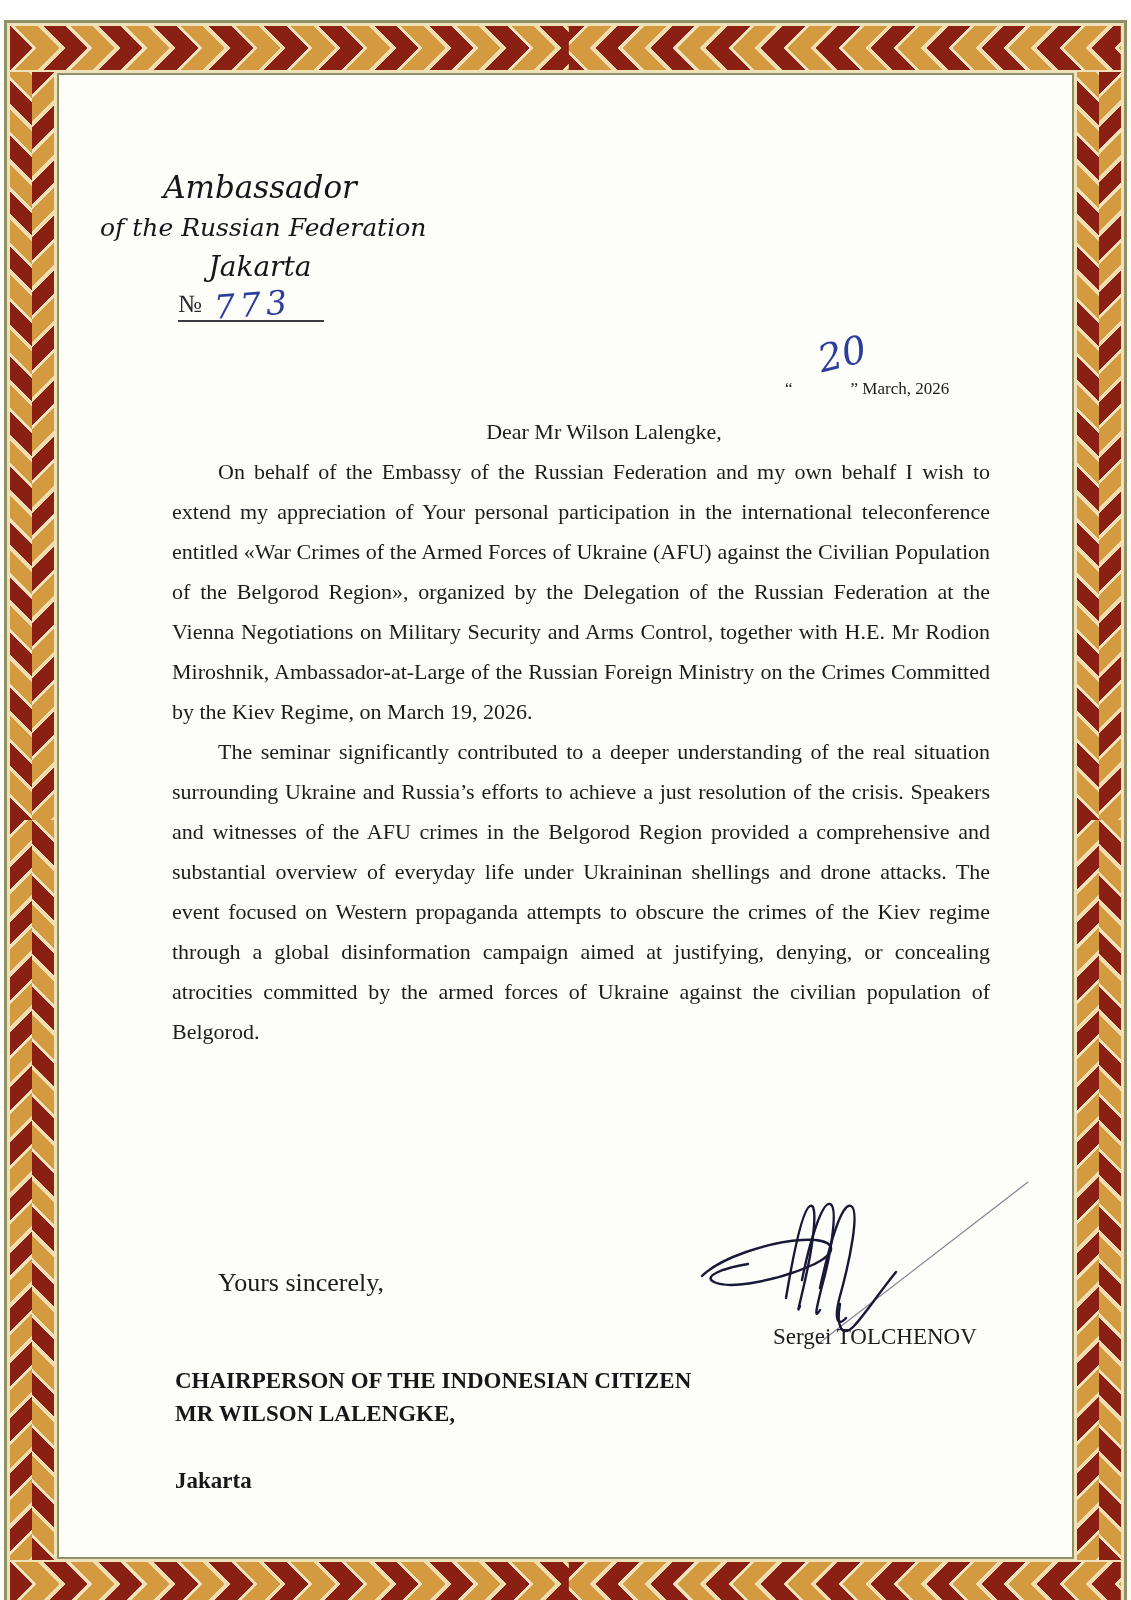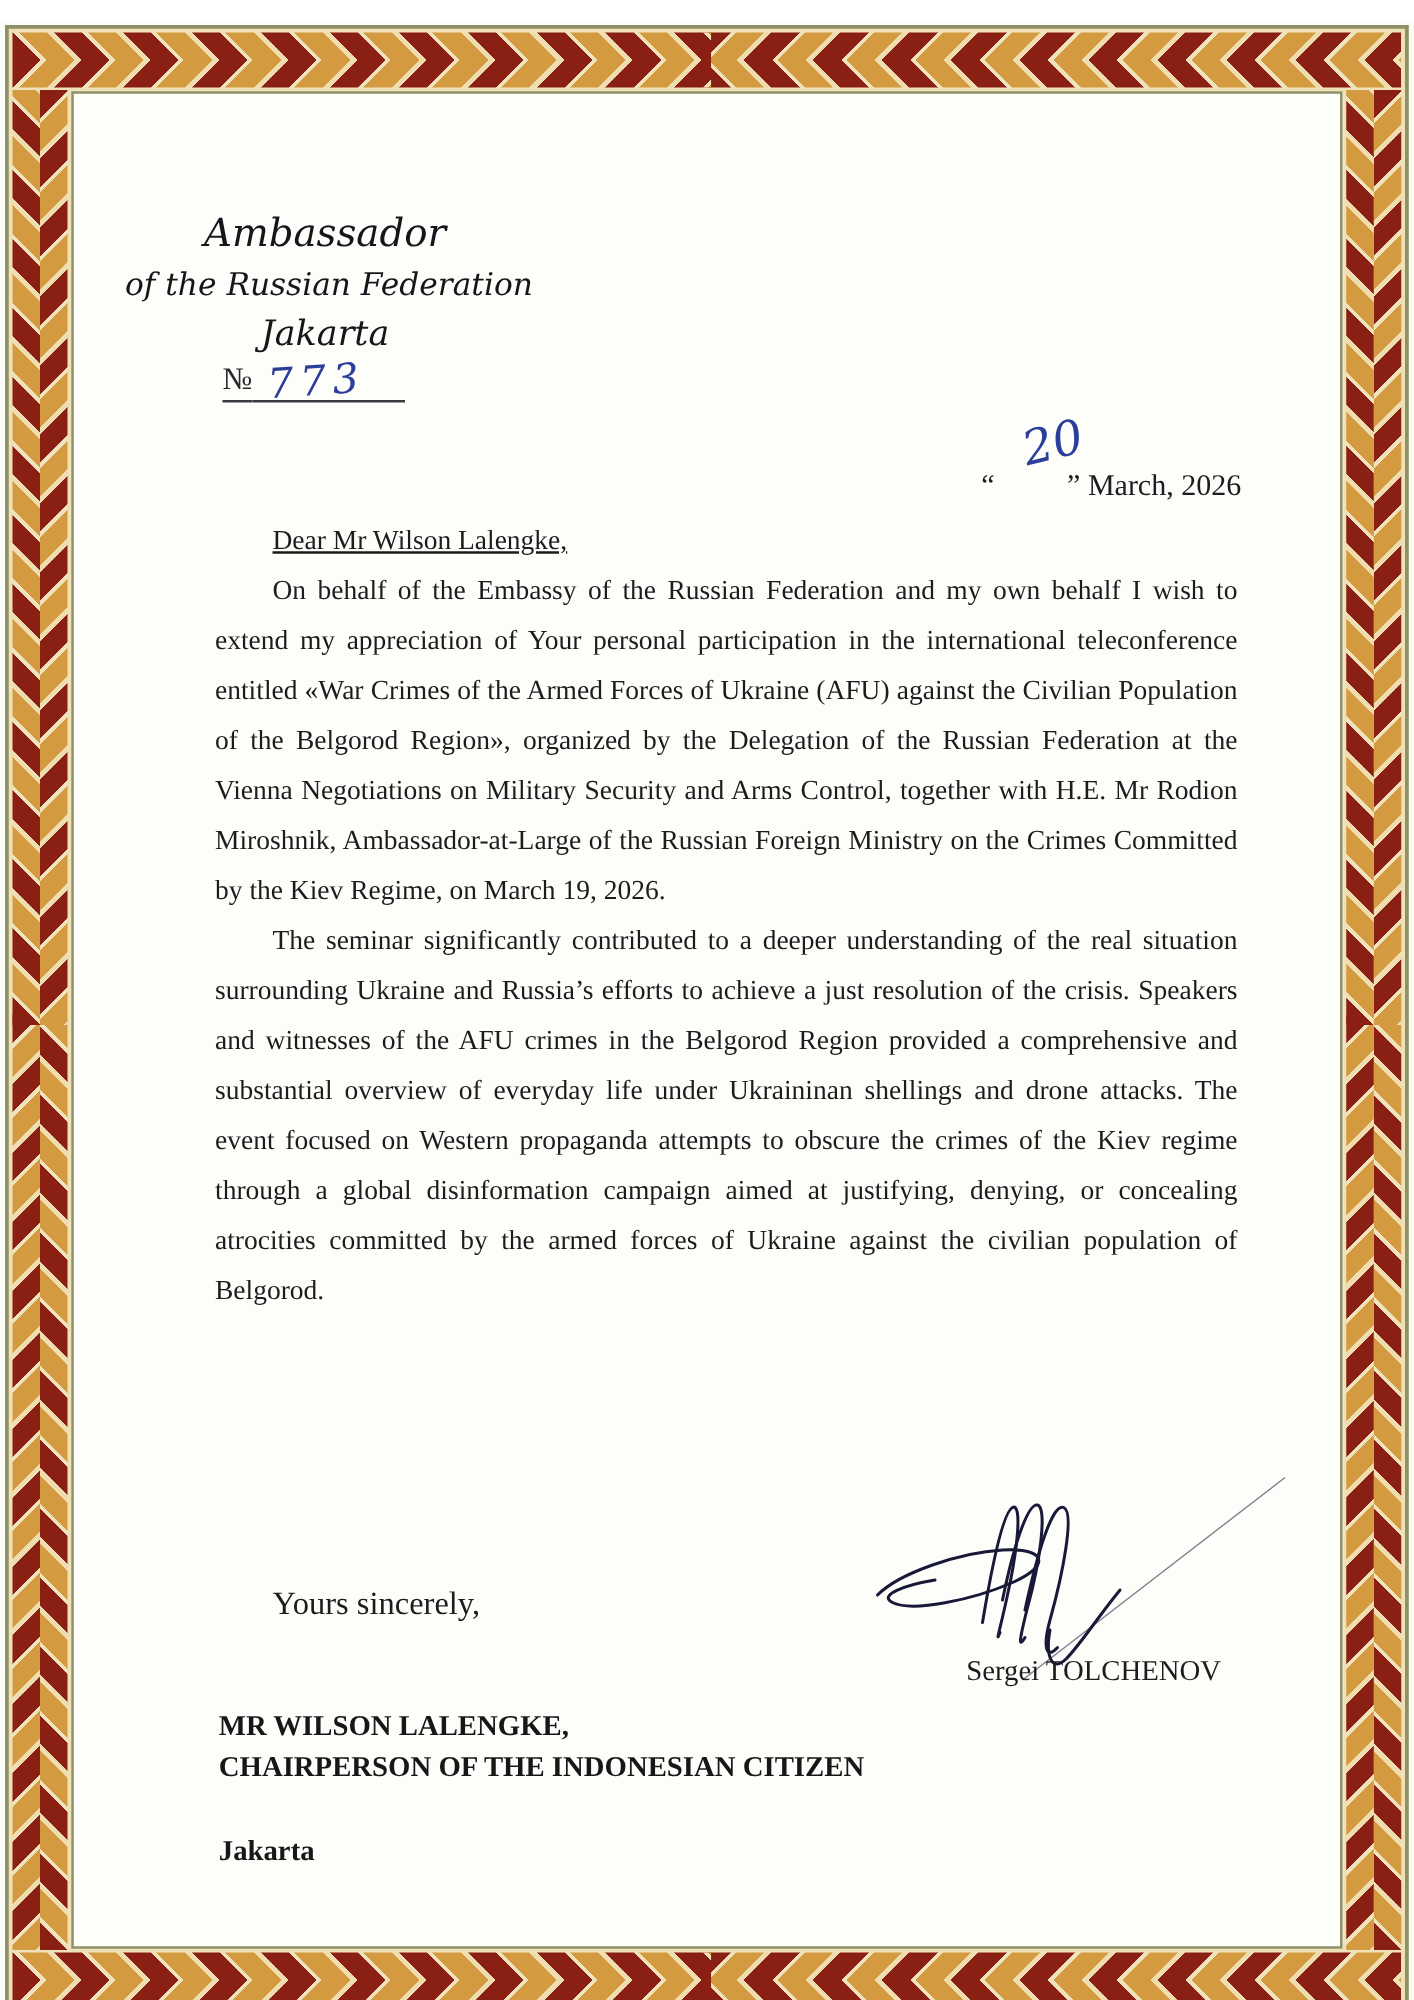--- a/index.html
+++ b/index.html
@@ -91,21 +91,21 @@
     font-style: italic;
     font-size: 33px;
     color: #2b3e9b;
     letter-spacing: 5px;
     transform: rotate(-4deg);
   }
 
   .date-line {
     position: absolute;
     left: 785px; top: 358px;
-    font-size: 24px; line-height: 30px;
+    font-size: 17px; line-height: 30px;
     color: #1c1c1e;
     white-space: nowrap;
   }
   .day-gap { display: inline-block; width: 58px; }
   .hand-day {
     position: absolute;
     left: 818px; top: 316px;
     font-family: "DejaVu Serif", serif;
     font-style: italic;
     font-size: 38px;
@@ -115,21 +115,21 @@
 
   .body-text {
     position: absolute;
     left: 172px; top: 396px; width: 818px;
     font-size: 22px;
     line-height: 40px;
     text-align: justify;
     color: #1c1c1e;
   }
   .body-text p { margin: 0; text-indent: 46px; }
-  .salutation { text-align: left; text-decoration: underline; }
+  .salutation { text-align: center; }
 
   .closing {
     position: absolute;
     left: 218px; top: 1252px;
     font-size: 26px; color: #1c1c1e;
   }
 
   .signature-wrap { position: absolute; left: 690px; top: 1160px; width: 340px; height: 172px; }
 
   .signatory {
@@ -200,19 +200,19 @@
           <path d="M130 112 C 140 66, 152 26, 161 30 C 170 34, 160 84, 150 120 C 144 142, 147 152, 156 142"></path>
           <path d="M150 128 C 146 150, 152 162, 163 151 C 174 140, 188 118, 206 96"></path>
         </g>
         <path d="M128 168 L 338 6" fill="none" stroke="#181838" stroke-width="1.1" opacity="0.55"></path>
       </svg>
     </div>
 
     <div class="signatory">Sergei TOLCHENOV</div>
 
     <div class="recipient">
+      <div>CHAIRPERSON OF THE INDONESIAN CITIZEN</div>
       <div>MR WILSON LALENGKE,</div>
-      <div>CHAIRPERSON OF THE INDONESIAN CITIZEN</div>
     </div>
     <div class="city">Jakarta</div>
 
   </div>
 </div>
 
 </body></html>

